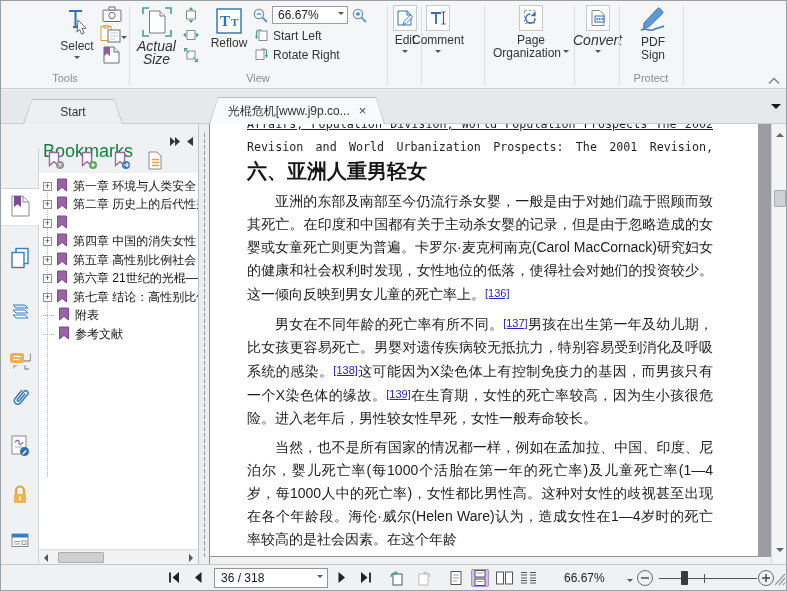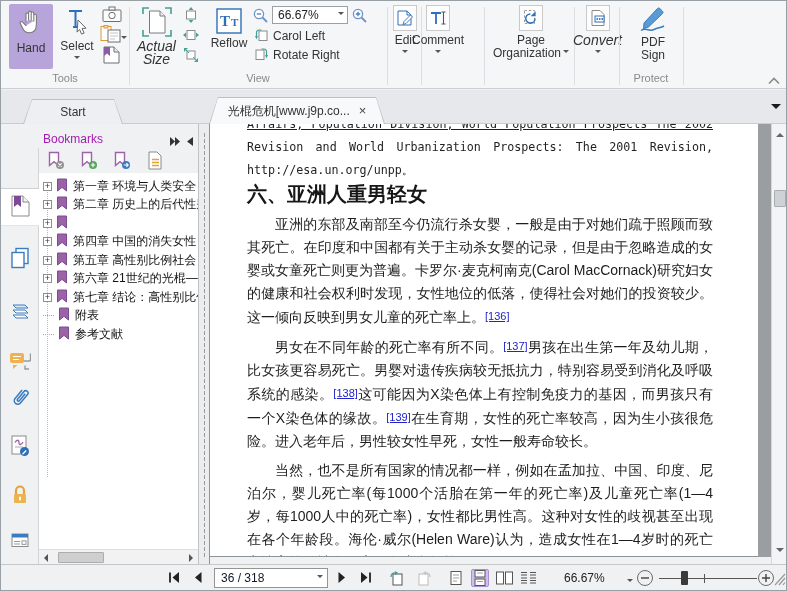--- a/index.html
+++ b/index.html
@@ -31,21 +31,21 @@
   .tabbar { position:absolute; left:0; top:89px; width:100%; height:34px; background:#e6e8eb;
             border-bottom:1px solid #c9cdd1; }
   .tabo { position:absolute; bottom:-1px; clip-path:polygon(9px 0,calc(100% - 9px) 0,100% 100%,0 100%);
           background:#bcc0c5; }
   .tabi { position:absolute; left:1px; right:1px; top:1px; bottom:0;
           clip-path:polygon(8px 0,calc(100% - 8px) 0,100% 100%,0 100%);
           display:flex; align-items:center; justify-content:center; font-size:12px; color:#333; }
 
   
   .navpanel { position:absolute; left:0; top:123px; width:197px; height:442px; background:#f0f1f3; }
-  .ptitle { position:absolute; left:42px; top:8px; font-size:12px; color:#a21caf; }
+  .ptitle { position:absolute; left:42px; top:17px; font-size:18px; color:#15803d; }
   .rail { position:absolute; left:0; top:24px; width:38px; bottom:0; background:#f0f1f3;
           border-right:1px solid #d4d4d4; }
   .railtab { position:absolute; left:0; top:40px; width:38px; height:38px; background:#fff;
              border-top:1px solid #d0d0d0; border-bottom:1px solid #e4e4e4; }
   .railicon { position:absolute; left:8px; width:22px; height:24px; display:flex;
               align-items:center; justify-content:center; }
   .tree { position:absolute; left:38px; top:49px; right:0; bottom:17px; background:#fff; overflow:hidden; }
   .titem { position:absolute; left:0; height:18px; display:flex; align-items:center;
            white-space:nowrap; font-size:12px; color:#141414; width:100%; overflow:hidden; }
   .exp { flex:none; width:9px; height:9px; border:1px solid #8f8f8f; background:#fff;
@@ -100,28 +100,20 @@
                border-radius:50%; color:#444; display:flex; align-items:center; justify-content:center; }
   .sbtxt { font-size:12px; color:#222; }
 </style>
 </head>
 <body>
 
 <div class="app">
 
   <div class="ribbon">
 
-    <div class="rbtn hand-sel" style="left:8px;top:3px;width:44px;height:65px;padding-top:5px;">
-      <span>
-        <svg width="26" height="30" viewBox="0 0 26 30">
-            <path d="M8 13V5.2c0-1.7 2.6-1.7 2.6 0V11M10.6 11V3.4c0-1.7 2.6-1.7 2.6 0V11M13.2 11V4.2c0-1.6 2.6-1.6 2.6 0V12M15.8 12V6.4c0-1.5 2.6-1.5 2.6 0v8.8c0 5.4-2.6 8.6-7.2 8.6-3.4 0-5-1.4-6.4-4.2l-2.5-5c-.8-1.5 1.2-2.8 2.3-1.5L8 16.5" fill="#fff" stroke="#7a7a7a" stroke-width="1.1" stroke-linecap="round" stroke-linejoin="round"></path>
-          </svg>
-      </span>
-      <span class="rlabel">Hand</span>
-    </div>
 
     <div class="rbtn" style="left:55px;top:3px;width:42px;height:65px;padding-top:4px;">
       <span>
         <svg width="24" height="29" viewBox="0 0 24 29">
             <path d="M4 3h13M10.5 3v16M8 19h5" stroke="#2e6fb7" stroke-width="2" fill="none"></path>
             <path d="M13 12l8 8.2-3.9.3 2 4.6-2.5 1-2-4.6-2.6 2.6z" fill="#fff" stroke="#666" stroke-width="1"></path>
           </svg>
       </span>
       <span class="rlabel">Select</span>
       <span class="dd"></span>
@@ -232,21 +224,21 @@
     </div>
 
     <div class="rbtn" style="left:253px;top:26px;flex-direction:row;gap:4px;">
       <span>
         <svg width="15" height="15" viewBox="0 0 15 15">
             <rect x="5" y="4" width="8" height="9.5" fill="#fff" stroke="#8a8a8a"></rect>
             <path d="M2.5 10V5.5A2.5 2.5 0 0 1 5 3h2.5" fill="none" stroke="#45a095" stroke-width="1.2"></path>
             <path d="M1 9l1.5 3.6L4 9z" fill="#45a095"></path>
           </svg>
       </span>
-      <span class="rlabel">Carol Left</span>
+      <span class="rlabel">Start Left</span>
     </div>
     <div class="rbtn" style="left:253px;top:45px;flex-direction:row;gap:4px;">
       <span>
         <svg width="15" height="15" viewBox="0 0 15 15">
             <rect x="2" y="4" width="8" height="9.5" fill="#fff" stroke="#8a8a8a"></rect>
             <path d="M12.5 10V5.5A2.5 2.5 0 0 0 10 3H7.5" fill="none" stroke="#45a095" stroke-width="1.2"></path>
             <path d="M14 9l-1.5 3.6L11 9z" fill="#45a095"></path>
           </svg>
       </span>
       <span class="rlabel">Rotate Right</span>
@@ -532,21 +524,20 @@
   <div class="split">
     <div class="splitgrip"></div>
   </div>
 
   <div class="docarea">
     <div class="page">
       <div class="pagepad">
         <div class="eng">
           <div class="jl ul">Affairs, Population Division, World Population Prospects The 2002</div>
           <div class="jl">Revision and World Urbanization Prospects: The 2001 Revision,</div>
-          <div>http://esa.un.org/unpp。</div>
         </div>
         <div class="heading">六、亚洲人重男轻女</div>
         <p class="cn"><span>亚洲的东部及南部至今仍流行杀女婴，一般是由于对她们疏于照顾而致其死亡。在印度和中国都有关于主动杀女婴的记录，但是由于忽略造成的女婴或女童死亡则更为普遍。卡罗尔·麦克柯南克(Carol MacCornack)研究妇女的健康和社会权利时发现，女性地位的低落，使得社会对她们的投资较少。这一倾向反映到男女儿童的死亡率上。</span><a class="ref">[136]</a></p>
         <p class="cn"><span>男女在不同年龄的死亡率有所不同。</span><a class="ref">[137]</a><span>男孩在出生第一年及幼儿期，比女孩更容易死亡。男婴对遗传疾病较无抵抗力，特别容易受到消化及呼吸系统的感染。</span><a class="ref">[138]</a><span>这可能因为X染色体上有控制免疫力的基因，而男孩只有一个X染色体的缘故。</span><a class="ref">[139]</a><span>在生育期，女性的死亡率较高，因为生小孩很危险。进入老年后，男性较女性早死，女性一般寿命较长。</span></p>
         <p class="cn">当然，也不是所有国家的情况都一样，例如在孟加拉、中国、印度、尼泊尔，婴儿死亡率(每1000个活胎在第一年的死亡率)及儿童死亡率(1—4岁，每1000人中的死亡率)，女性都比男性高。这种对女性的歧视甚至出现在各个年龄段。海伦·威尔(Helen Ware)认为，造成女性在1—4岁时的死亡率较高的是社会因素。在这个年龄</p>
       </div>
     </div>
     <div class="pageedge"></div>
   </div>
 

